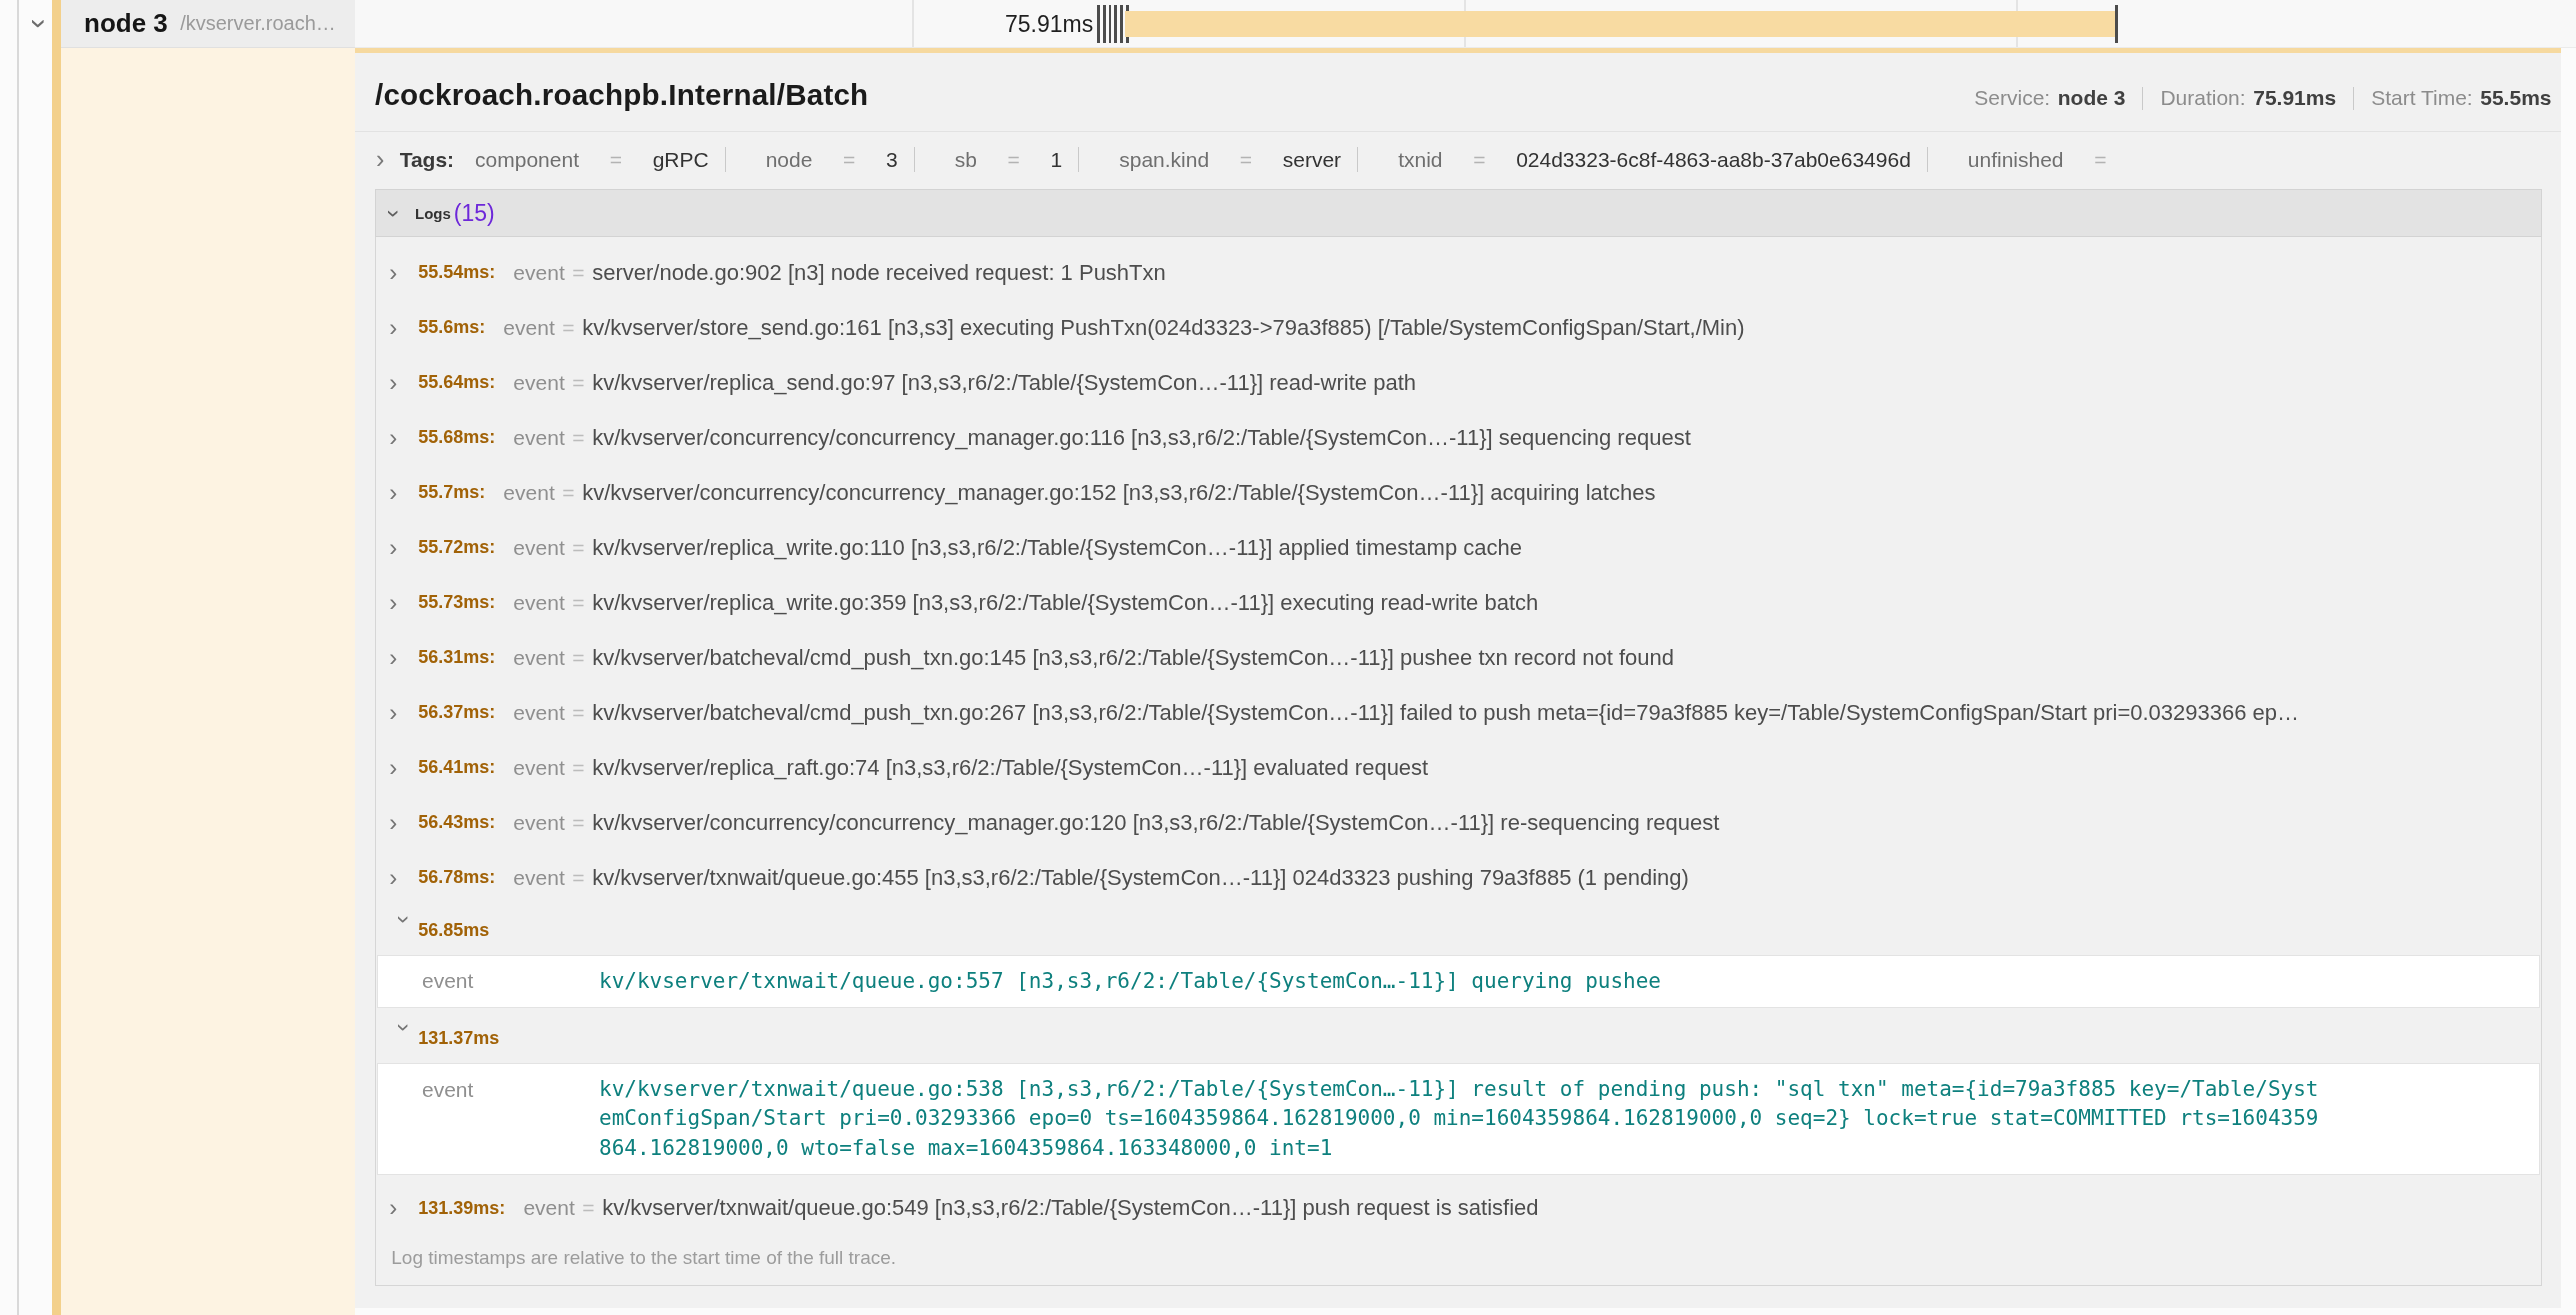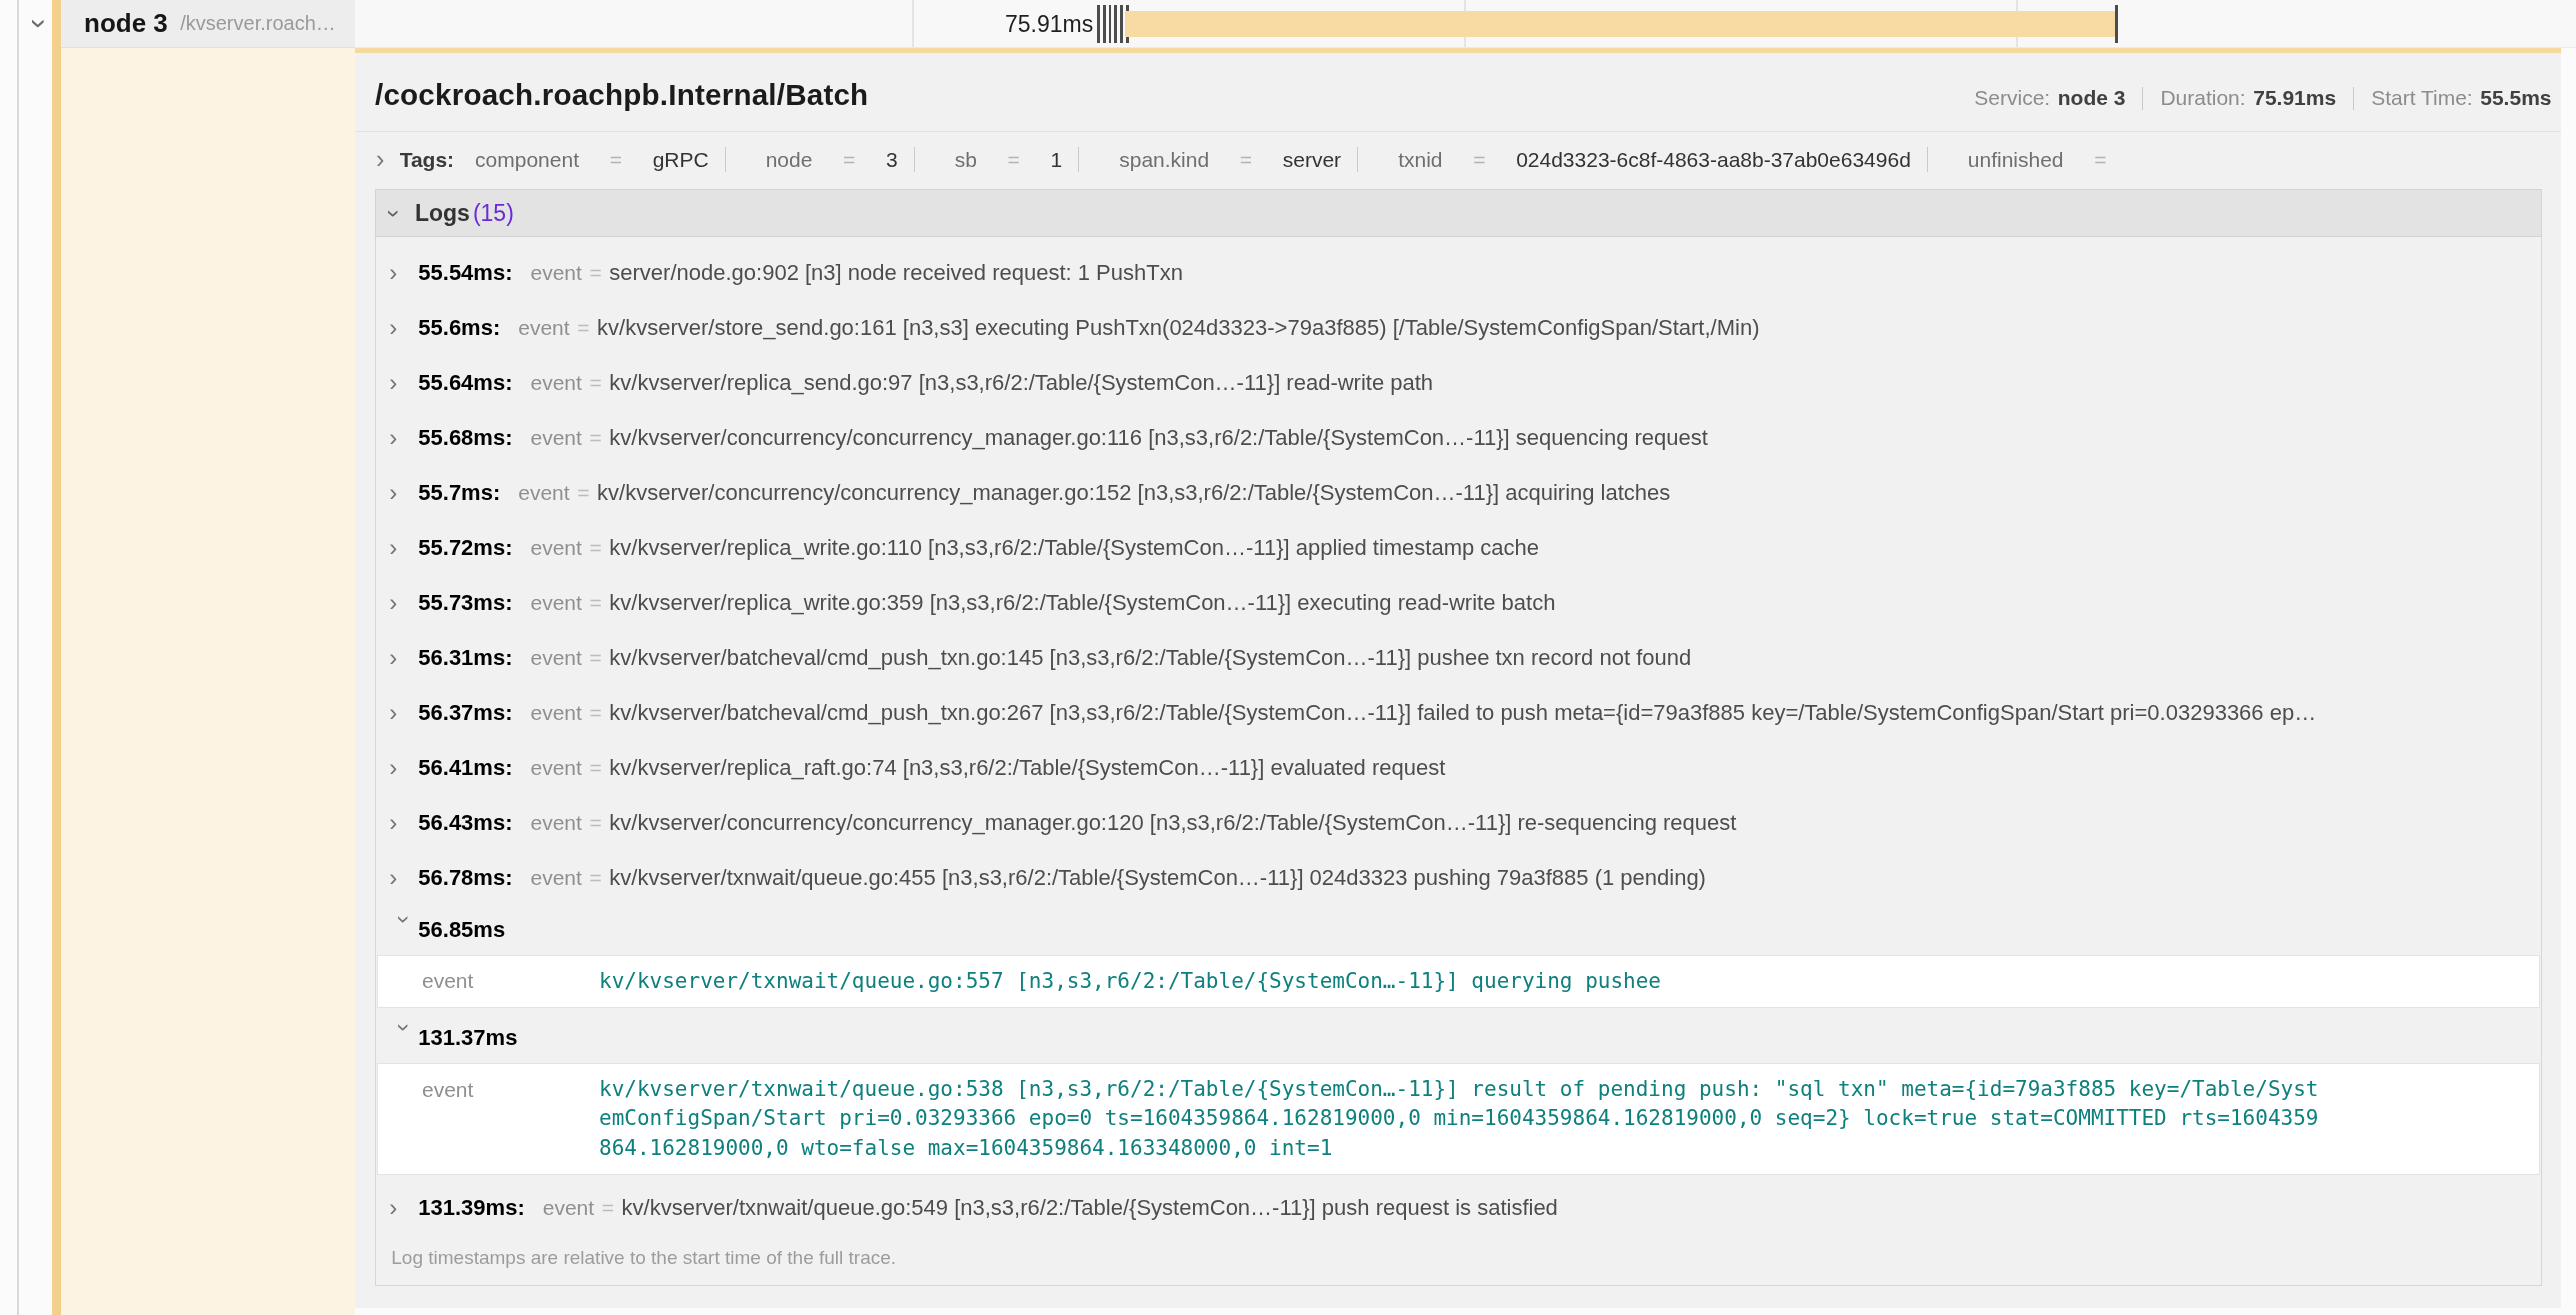--- a/index.html
+++ b/index.html
@@ -52,27 +52,27 @@
   .tag-item + .tag-item::before { content:""; display:inline-block; width:1px; height:25px;
                background:#c9c9c9; margin:0 16px; }
   .tag-key { color:#6f6f6f; }
   .tag-eq  { color:#b3b3b3; margin:0 6.7px; }
   .tag-val { color:#333333; }
 
   .logs-section { margin:1.9px 19px 0 20px; }
   .logs-header { background:#e3e3e3; border:1px solid #d3d3d3; height:48px;
                  display:flex; align-items:center; padding-left:14.3px; cursor:pointer; }
   .logs-header .chev { color:#5f5f5f; font-size:23px; }
-  .logs-title { font-weight:bold; font-size:23px; color:#333; margin-left:17px; }
+  .logs-title { font-weight:bold; font-size:15px; color:#333; margin-left:17px; }
   .logs-count { font-size:23px; color:#6d28d9; margin-left:3px; }
   .logs-box { border:1px solid #d6d6d6; border-top:none; background:#f1f1f1; padding-top:7.6px; }
 
   .log-row { height:55px; display:flex; align-items:center; padding:0 9.5px 0 13.3px; cursor:pointer; }
   .log-row .chev { color:#757575; font-size:24px; width:29px; flex:none; }
-  .log-time { font-weight:bold; font-size:22px; color:#000000; margin-right:18px; white-space:nowrap; }
+  .log-time { font-weight:bold; font-size:18px; color:#a16207; margin-right:18px; white-space:nowrap; }
   .log-field { color:#8f8f8f; font-size:21px; }
   .log-eq { color:#bcbcbc; font-size:21px; margin:0 7.6px; }
   .log-msg { color:#4d4d4d; font-size:22px; white-space:nowrap; overflow:hidden;
              text-overflow:ellipsis; flex:1; }
 
   .log-exp-header { height:50px; display:flex; align-items:center; padding-left:13.3px; cursor:pointer; }
   .log-exp-header .chev { color:#757575; font-size:24px; width:29px; flex:none; }
   .event-card { background:#ffffff; border:1px solid #e3e3e3; margin:0 1px 5.7px 1px;
                 display:flex; padding:10.5px 0; }
   .event-label { flex:none; width:221px; padding-left:44px; color:#8f8f8f; font-size:21px; padding-top:2.9px; }

